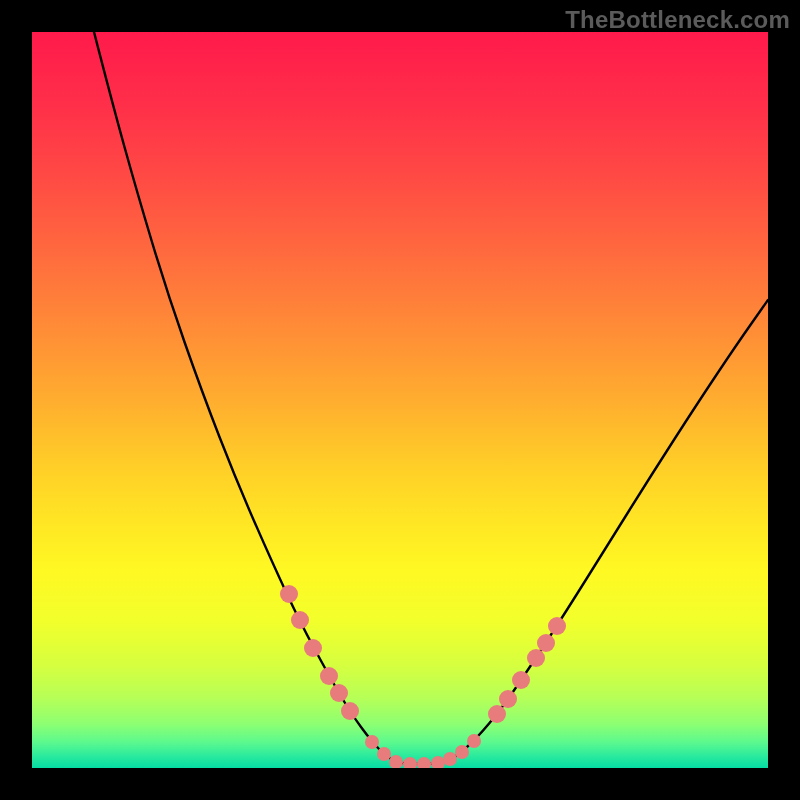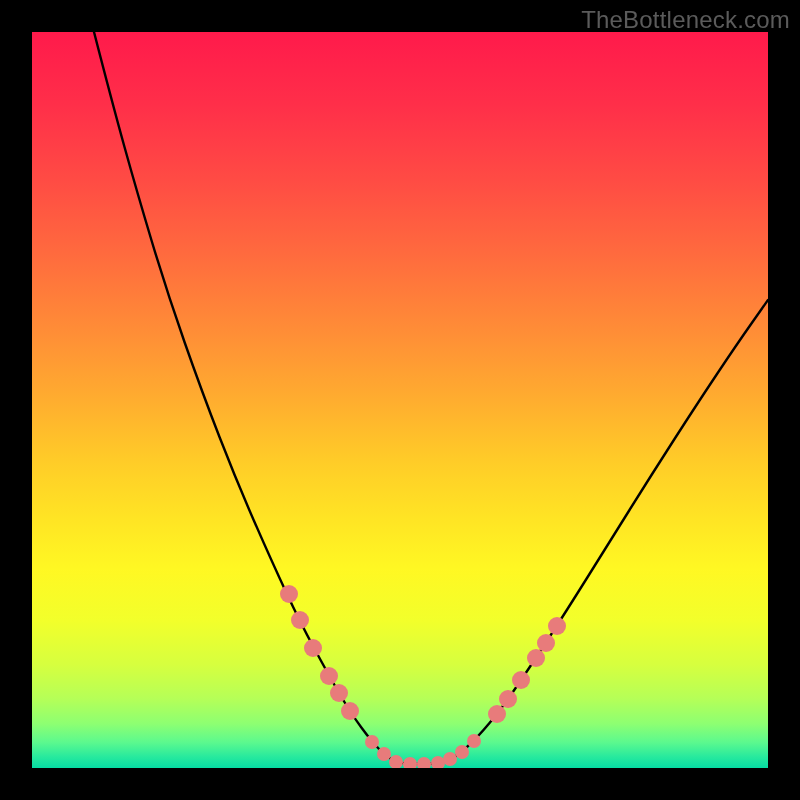--- a/index.html
+++ b/index.html
@@ -24,21 +24,21 @@
     width: 736px;
     height: 736px;
     overflow: hidden;
   }
   .watermark {
     position: absolute;
     top: 6px;
     right: 10px;
     color: #5b5b5b;
     font-size: 24px;
-    font-weight: 400;
+    font-weight: 700;
     letter-spacing: 0.2px;
     z-index: 20;
     margin-left: 7px;
   }
 </style>
 </head>
 <body>
 
 <div class="frame">
   <div class="watermark">TheBottleneck.com</div>

